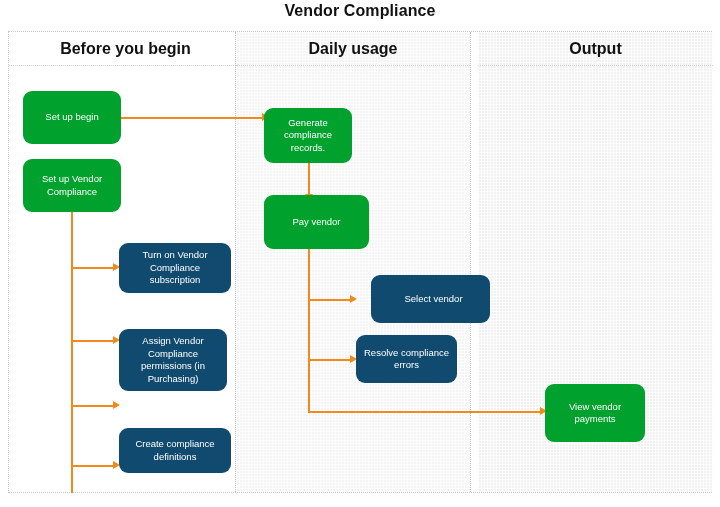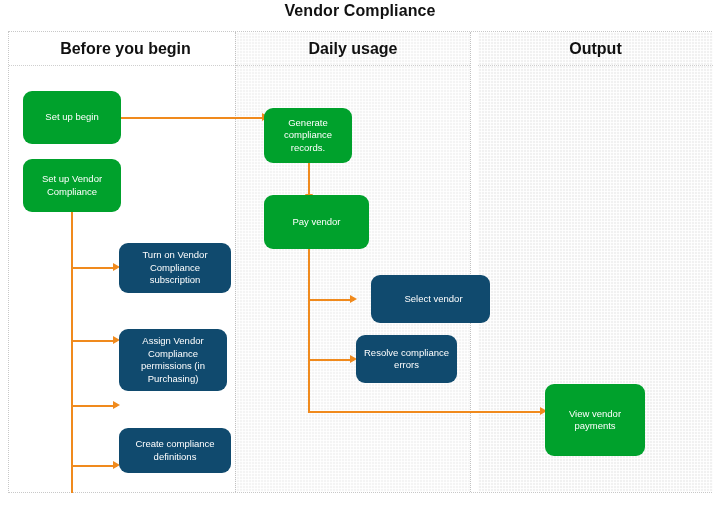--- a/index.html
+++ b/index.html
@@ -216,18 +216,18 @@
     </div>
 
     <div class="node navy" style="left:362px; top:243px; width:119px; height:48px;padding-left:13px;">
       <span>Select vendor</span>
     </div>
 
     <div class="node navy" style="left:347px; top:303px; width:101px; height:48px;">
       <span>Resolve compliance errors</span>
     </div>
 
-    <div class="node green" style="left:536px; top:352px; width:100px; height:72px;">
+    <div class="node green" style="left:536px; top:352px; width:100px; height:58px;">
       <span>View vendor payments</span>
     </div>
 
   </div>
 </div>
 
 </body></html>

